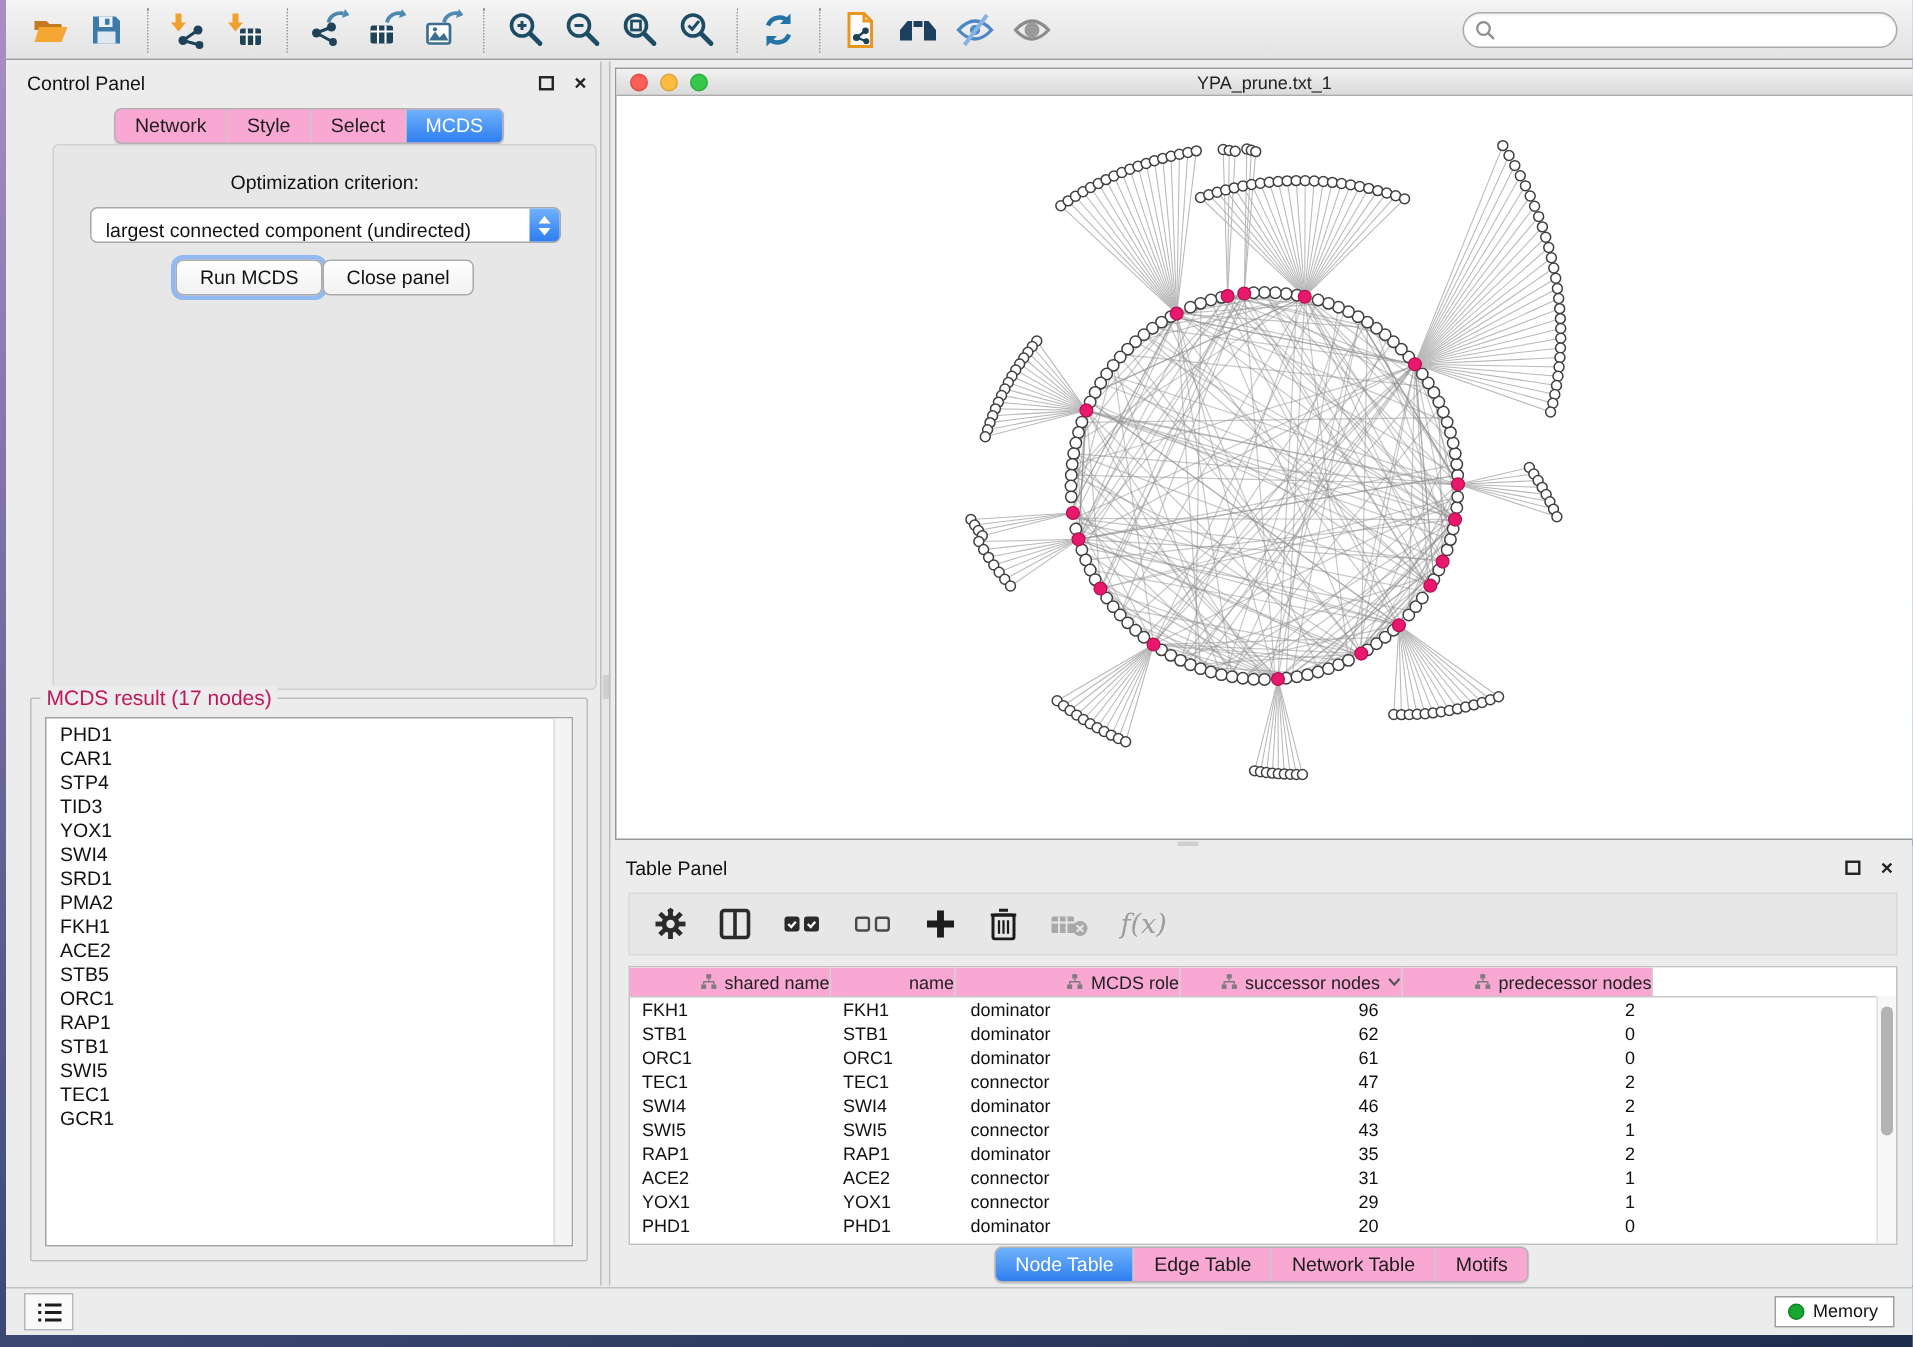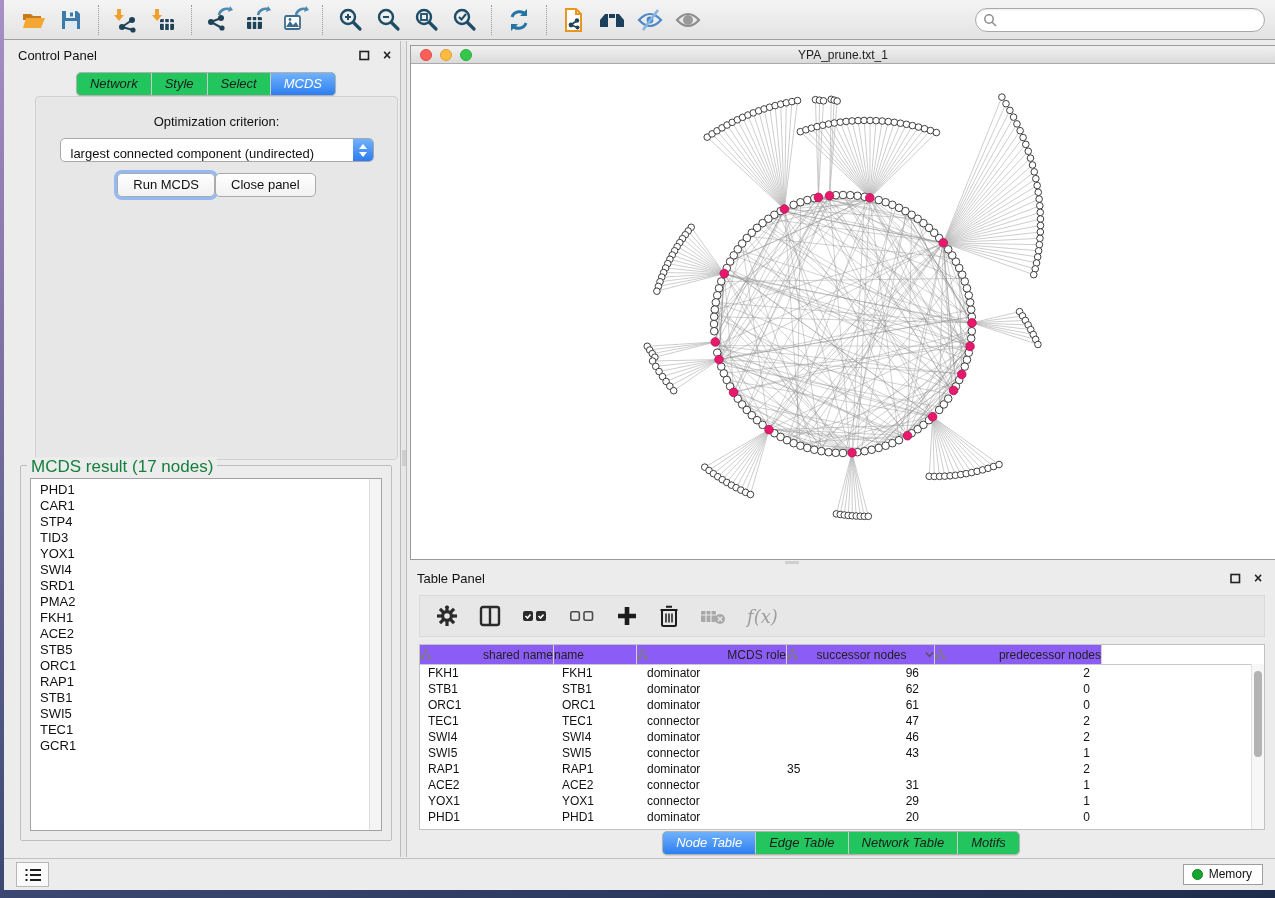--- a/index.html
+++ b/index.html
@@ -18,41 +18,41 @@
   .main{position:absolute;left:0;right:0;top:41px;bottom:33px;}
   .divider{position:absolute;left:396px;width:7px;top:0;bottom:0;background:#e7e7e7;
       border-left:1px solid #bdbdbd;border-right:1px solid #bdbdbd;box-sizing:border-box;}
   .v-grip{position:absolute;top:409px;left:1px;width:4px;height:16px;background:#cfcfcf;}
   
   .cp{position:absolute;left:4px;top:0;bottom:0;width:396px;background:#ececec;}
   .panel-title{height:24px;display:flex;align-items:center;padding:2px 10px 0;font-size:13px;color:#111;}
   .win-btns{margin-left:auto;display:flex;gap:9px;align-items:center;}
   .wb{width:14px;height:14px;display:flex;align-items:center;justify-content:center;color:#222;}
   .segwrap{position:absolute;top:31px;left:0;right:0;display:flex;justify-content:center;}
-  .segbar{display:inline-flex;background:#22c55e;border:1px solid #b2b2b2;border-radius:5px;overflow:hidden;
-      box-shadow:0 1px 1px rgba(0,0,0,.12);font-style:italic;}
+  .segbar{display:inline-flex;background:#f9a8d4;border:1px solid #b2b2b2;border-radius:5px;overflow:hidden;
+      box-shadow:0 1px 1px rgba(0,0,0,.12);}
   .seg{padding:3px 13px 4px;font-size:13px;color:#1c1c1c;border-left:1px solid #c9c9c9;cursor:default;}
   .seg:first-child{border-left:none;}
   .seg.active{background:linear-gradient(#6fb2fc,#2e7ef0);color:#fff;}
   .cp-card{position:absolute;top:55px;left:8px;right:6px;height:362px;background:#e7e7e7;
       border:1px solid #d0d0d0;border-radius:4px;margin-left:19px;}
   .opt-label{margin-top:17px;text-align:center;font-size:13px;color:#111;}
   .dropdown{margin:9px auto 0;width:314px;height:24px;background:#fff;border:1px solid #a8a8a8;border-radius:5px;
       display:flex;align-items:flex-end;font-size:13px;color:#111;box-sizing:border-box;position:relative;}
   .dd-text{padding-left:10px;flex:1;}
   .dd-stepper{width:20px;align-self:stretch;background:linear-gradient(#70b1fc,#2d7df0);border-radius:0 4px 4px 0;
       display:flex;flex-direction:column;align-items:center;justify-content:center;gap:3px;}
   .tri-up{width:0;height:0;border-left:4px solid transparent;border-right:4px solid transparent;border-bottom:5px solid #fff;}
   .tri-dn{width:0;height:0;border-left:4px solid transparent;border-right:4px solid transparent;border-top:5px solid #fff;}
   .btn-row{display:flex;justify-content:center;gap:0;margin-top:11px;}
   .btn{background:linear-gradient(#ffffff,#f1f1f1);border:1px solid #ababab;border-radius:5px;
       padding:3px 15px 4px;font-size:13px;color:#111;}
   .btn.focusring{box-shadow:0 0 0 3px rgba(100,160,250,.65);}
   .group{position:absolute;left:12px;right:12px;top:424px;bottom:16px;border:1px solid #bdbdbd;border-radius:2px;}
-  .group-legend{position:absolute;top:-9px;left:6px;background:#ececec;padding:0 4px;font-size:17px;color:#15803d;}
+  .group-legend{position:absolute;top:-9px;left:6px;background:#ececec;padding:0 4px;font-size:14px;color:#be185d;}
   .mcds-list{position:absolute;left:9px;right:9px;top:12px;bottom:9px;background:#fff;border:1px solid #a3a3a3;
       overflow:hidden;padding:3px 0 0 9px;font-size:13px;line-height:16px;color:#111;}
   .mcds-sb{position:absolute;right:10px;top:13px;bottom:10px;width:11px;background:#f4f4f4;border-left:1px solid #dcdcdc;}
   
   .rs{position:absolute;left:403px;right:0;top:0;bottom:0;}
   .net-win{position:absolute;left:3px;right:0;top:4px;height:515px;background:#fff;border:1px solid #9a9a9a;border-right:none;box-sizing:border-box;}
   .net-title{height:17px;background:linear-gradient(#f1f1f1,#dadada);border-bottom:1px solid #aaa;
       display:flex;align-items:center;justify-content:center;font-size:12px;color:#222;position:relative;}
   .lights{position:absolute;left:9px;top:0;bottom:0;display:flex;align-items:center;gap:8px;}
   .light{width:12px;height:12px;border-radius:50%;}
@@ -63,22 +63,22 @@
   .net-canvas svg{position:absolute;left:0;top:0;}
   .h-grip{position:absolute;top:520px;left:378px;width:14px;height:5px;background:#cfcfcf;}
   
   .tp{position:absolute;left:0;right:0;top:523px;bottom:0;background:#ececec;}
   .tp-toolbar{margin:5px 10px 0 12px;height:42px;background:#e7e7e7;border:1px solid #d9d9d9;
       display:flex;align-items:center;gap:21px;padding:0 16px;box-sizing:border-box;}
   .tpi{display:flex;align-items:center;justify-content:center;height:30px;}
   .fx{font-family:"DejaVu Serif",serif;font-style:italic;font-size:18px;color:#9d9d9d;}
   .tbl{position:absolute;left:12px;right:10px;top:80px;height:186px;background:#fff;border:1px solid #c2c2c2;box-sizing:border-box;overflow:hidden;}
   .thead{display:flex;height:19px;border-bottom:1px solid #c9c9c9;background:#fff;}
-  .th{display:flex;align-items:center;justify-content:space-between;gap:5px;font-size:12px;color:#222;
-      background:#8b5cf6;border-right:1px solid #d2d2d2;box-sizing:border-box;}
+  .th{display:flex;align-items:center;justify-content:flex-end;gap:5px;font-size:12px;color:#222;
+      background:#f9a8d4;border-right:1px solid #d2d2d2;box-sizing:border-box;}
   .th-fill{flex:1;background:#fff;}
   .tr{display:flex;height:16px;align-items:center;}
   .td{font-size:12px;color:#111;box-sizing:border-box;white-space:nowrap;}
   .tbl-sb{position:absolute;right:0;top:19px;bottom:0;width:12px;background:#f7f7f7;border-left:1px solid #e1e1e1;}
   .tbl-thumb{position:absolute;left:2px;right:2px;top:7px;height:86px;background:#b3b3b3;border-radius:5px;}
   .bt-wrap{position:absolute;bottom:2px;left:0;right:0;display:flex;justify-content:center;}
   
   .statusbar{position:absolute;left:0;right:0;bottom:0;height:32px;background:#ececec;border-top:1px solid #c2c2c2;
       display:flex;align-items:center;padding:0 12px;box-sizing:border-box;}
   .sb-btn{width:31px;height:23px;border:1px solid #b7b7b7;background:#fafafa;display:flex;align-items:center;justify-content:center;}
@@ -1092,21 +1092,21 @@
                 <div class="td" style="width: 134px; text-align: left; padding-left: 8px; padding-right: 0px;">SWI5</div>
                 <div class="td" style="width: 83px; text-align: left; padding-left: 8px; padding-right: 0px;">SWI5</div>
                 <div class="td" style="width: 150px; text-align: left; padding-left: 10px; padding-right: 0px;">connector</div>
                 <div class="td" style="width: 148px; text-align: right; padding-left: 0px; padding-right: 16px;">43</div>
                 <div class="td" style="width: 167px; text-align: right; padding-left: 0px; padding-right: 12px;">1</div>
               </div>
               <div class="tr">
                 <div class="td" style="width: 134px; text-align: left; padding-left: 8px; padding-right: 0px;">RAP1</div>
                 <div class="td" style="width: 83px; text-align: left; padding-left: 8px; padding-right: 0px;">RAP1</div>
                 <div class="td" style="width: 150px; text-align: left; padding-left: 10px; padding-right: 0px;">dominator</div>
-                <div class="td" style="width: 148px; text-align: left; padding-left: 0px; padding-right: 16px;">35</div>
+                <div class="td" style="width: 148px; text-align: right; padding-left: 0px; padding-right: 16px;">35</div>
                 <div class="td" style="width: 167px; text-align: right; padding-left: 0px; padding-right: 12px;">2</div>
               </div>
               <div class="tr">
                 <div class="td" style="width: 134px; text-align: left; padding-left: 8px; padding-right: 0px;">ACE2</div>
                 <div class="td" style="width: 83px; text-align: left; padding-left: 8px; padding-right: 0px;">ACE2</div>
                 <div class="td" style="width: 150px; text-align: left; padding-left: 10px; padding-right: 0px;">connector</div>
                 <div class="td" style="width: 148px; text-align: right; padding-left: 0px; padding-right: 16px;">31</div>
                 <div class="td" style="width: 167px; text-align: right; padding-left: 0px; padding-right: 12px;">1</div>
               </div>
               <div class="tr">

